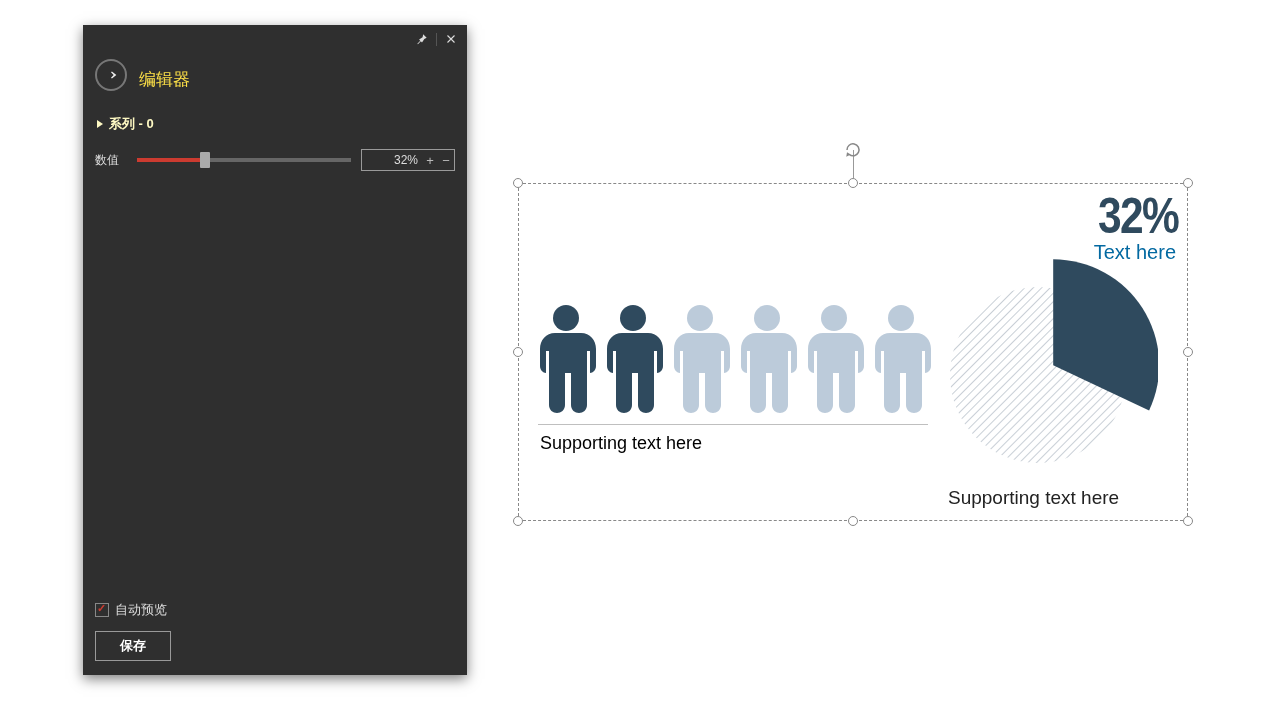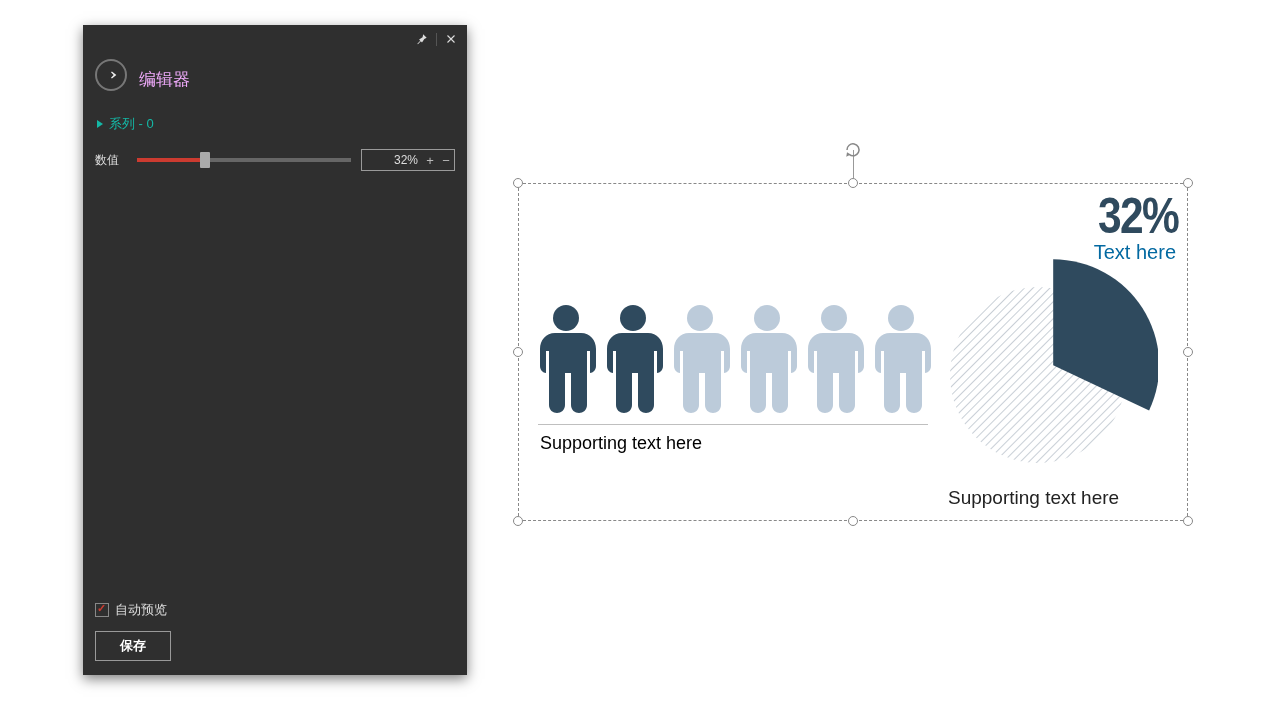--- a/index.html
+++ b/index.html
@@ -58,34 +58,34 @@
     border: 2px solid #777;
     border-radius: 50%;
     display: flex;
     align-items: center;
     justify-content: center;
     cursor: pointer;
   }
   .back-circle svg { display:block; }
   .panel-title {
     font-size: 17px;
-    color: #f0abfc;
+    color: #fde047;
     margin-top: 8px;
   }
 
   .panel-body {
     padding: 8px 12px;
   }
 
   .series-row {
     display: flex;
     align-items: center;
-    color: #14b8a6;
+    color: #fef9c3;
     font-size: 13px;
-    font-weight: normal;
+    font-weight: bold;
     padding: 6px 0;
     cursor: pointer;
   }
   .series-row svg { margin-right: 4px; }
 
   .field-row {
     display: flex;
     align-items: center;
     gap: 10px;
     margin: 10px 0;

